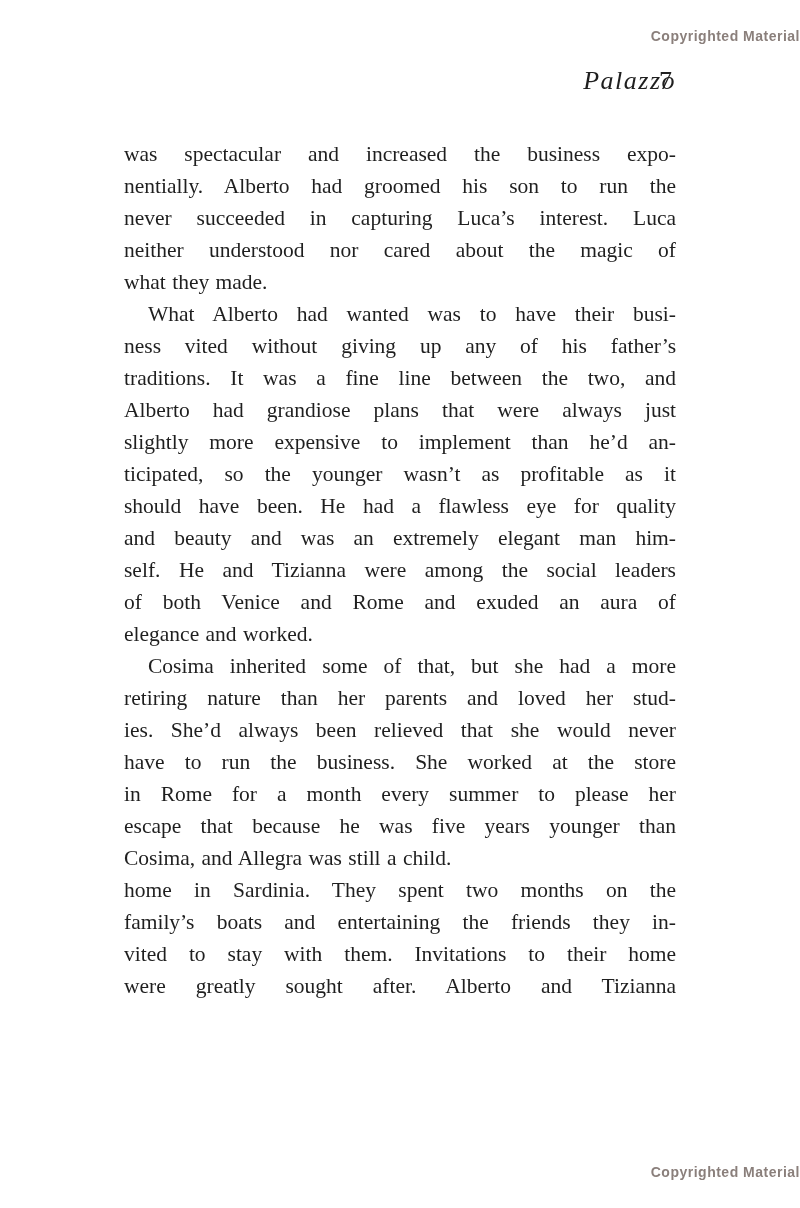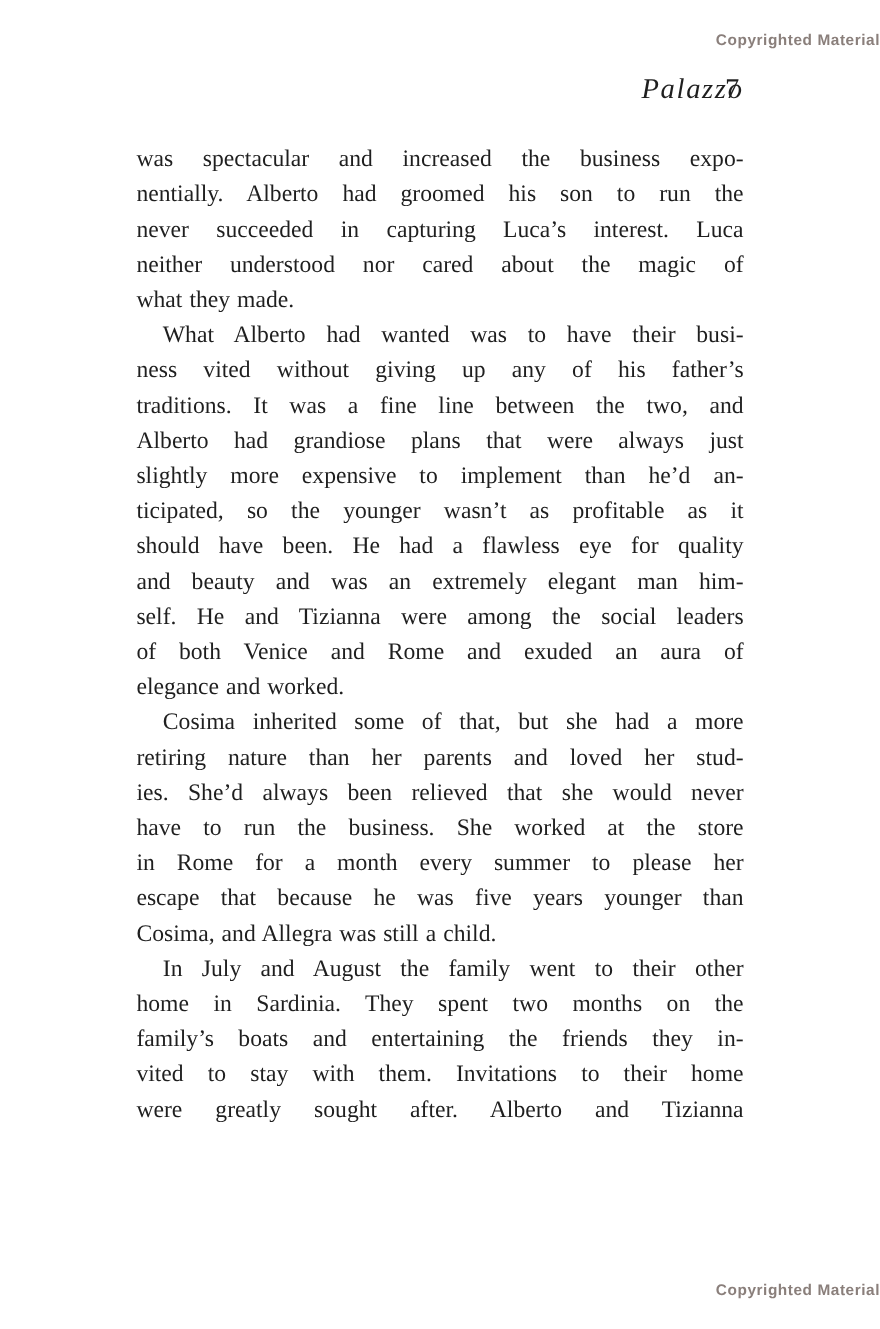--- a/index.html
+++ b/index.html
@@ -49,21 +49,21 @@
     font-style: italic;
     letter-spacing: 1.5px;
   }
   .page-number {
     position: absolute;
     right: 4px;
     top: 0;
   }
   .body-text {
     width: 552px;
-    margin: 28px auto 0;
+    margin: 38px auto 0;
     font-size: 21.5px;
     line-height: 32px;
     word-spacing: 1px;
   }
   .paragraph {
     margin: 0;
   }
   .line {
     text-align: justify;
     text-align-last: justify;
@@ -111,21 +111,20 @@
       <div class="paragraph">
         <div class="line indent">Cosima inherited some of that, but she had a more</div>
         <div class="line">retiring nature than her parents and loved her stud-</div>
         <div class="line">ies. She’d always been relieved that she would never</div>
         <div class="line">have to run the business. She worked at the store</div>
         <div class="line">in Rome for a month every summer to please her</div>
         <div class="line">escape that because he was five years younger than</div>
         <div class="line last">Cosima, and Allegra was still a child.</div>
       </div>
       <div class="paragraph">
-        <div class="line indent">In July and August the family went to their other</div>
         <div class="line">home in Sardinia. They spent two months on the</div>
         <div class="line">family’s boats and entertaining the friends they in-</div>
         <div class="line">vited to stay with them. Invitations to their home</div>
         <div class="line">were greatly sought after. Alberto and Tizianna</div>
       </div>
     </div>
 
   <div class="copyright bottom">Copyrighted Material</div>
 
 </div>

